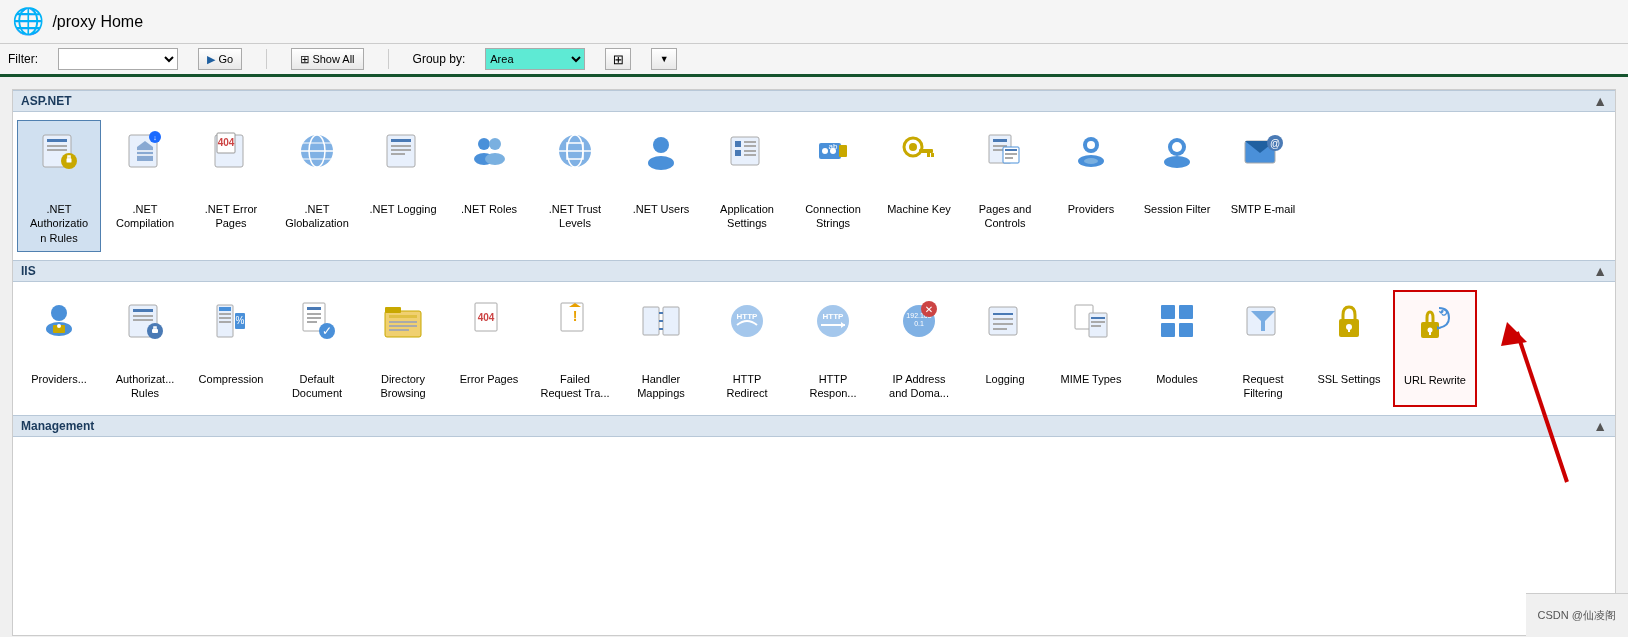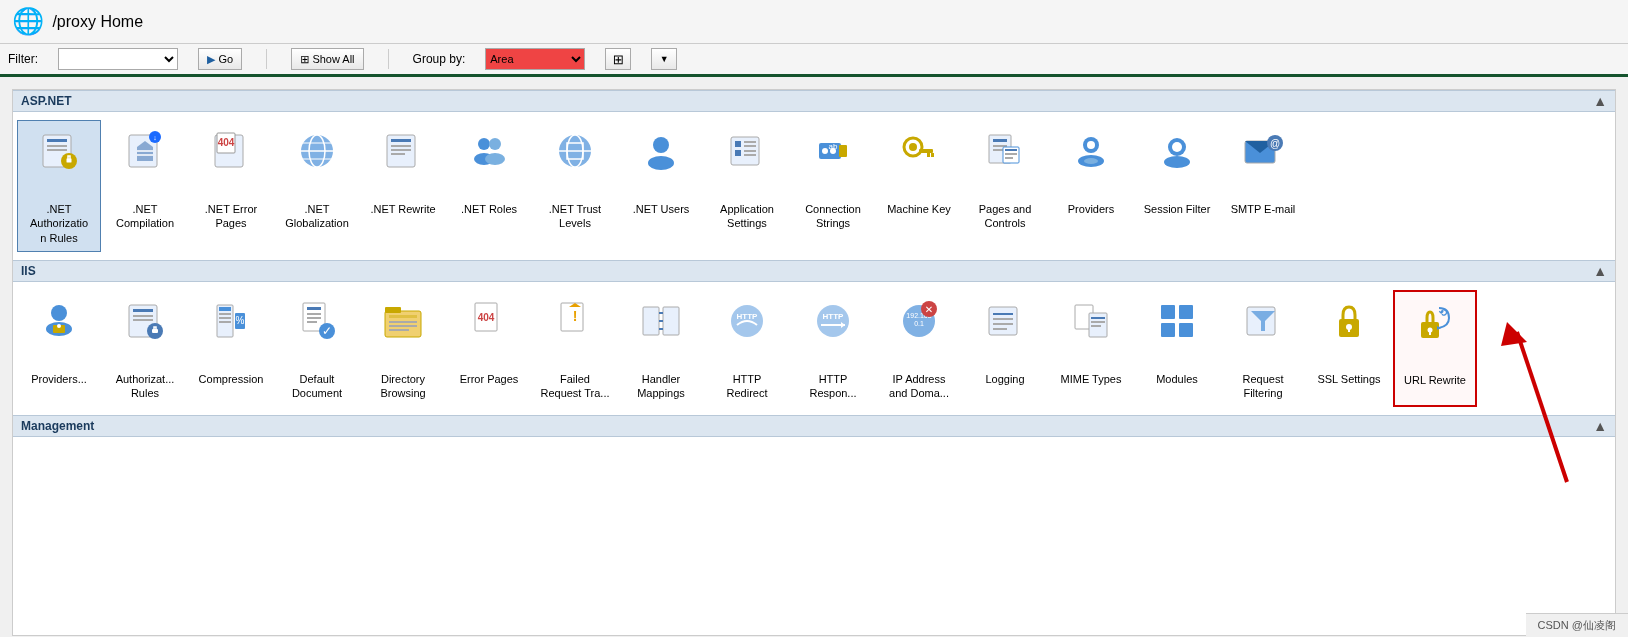--- a/index.html
+++ b/index.html
@@ -58,21 +58,21 @@
       font-size: 11px;
       cursor: pointer;
       height: 22px;
     }
     .separator { width: 1px; height: 20px; background: #ccc; margin: 0 4px; }
     .toolbar-groupby-label { font-size: 12px; }
     .toolbar-groupby-select {
       width: 100px;
       height: 22px;
       border: 1px solid #aaa;
-      background: #ef4444;
+      background: #5eead4;
       font-size: 11px;
     }
     .toolbar-view-btn {
       width: 26px;
       height: 22px;
       border: 1px solid #aaa;
       background: linear-gradient(to bottom, #fff, #e8e8e8);
       cursor: pointer;
       display: flex;
       align-items: center;
@@ -152,21 +152,21 @@
       text-align: center;
       word-break: break-word;
     }
 
     .bottom-bar {
       position: fixed;
       bottom: 0;
       right: 0;
       background: #f0f0f0;
       border-top: 1px solid #ccc;
-      padding: 4px 12px;
+      padding: 14px 12px;
       font-size: 11px;
       color: #555;
     }
   </style>
 </head>
 <body>
 
 <div class="title-bar">
   <div style="font-size:26px;">🌐</div>
   <span class="title-bar-text">/proxy Home</span>
@@ -260,21 +260,21 @@
     <div class="icon-item">
       <div class="icon-img">
         <svg width="44" height="44" viewBox="0 0 44 44">
           <rect x="6" y="6" width="28" height="32" fill="#e8f0fc" stroke="#aaa" rx="2"></rect>
           <rect x="10" y="10" width="20" height="3" fill="#4a7ab5"></rect>
           <rect x="10" y="16" width="20" height="2" fill="#aaa"></rect>
           <rect x="10" y="20" width="20" height="2" fill="#aaa"></rect>
           <rect x="10" y="24" width="14" height="2" fill="#aaa"></rect>
         </svg>
       </div>
-      <span class="icon-label">.NET Rewrite</span>
+      <span class="icon-label">.NET Logging</span>
     </div>
 
     <div class="icon-item">
       <div class="icon-img">
         <svg width="44" height="44" viewBox="0 0 44 44">
           <circle cx="17" cy="15" r="6" fill="#4a90d9"></circle>
           <circle cx="28" cy="15" r="6" fill="#7ab0e0"></circle>
           <ellipse cx="17" cy="30" rx="10" ry="6" fill="#4a90d9"></ellipse>
           <ellipse cx="28" cy="30" rx="10" ry="6" fill="#7ab0e0"></ellipse>
         </svg>

